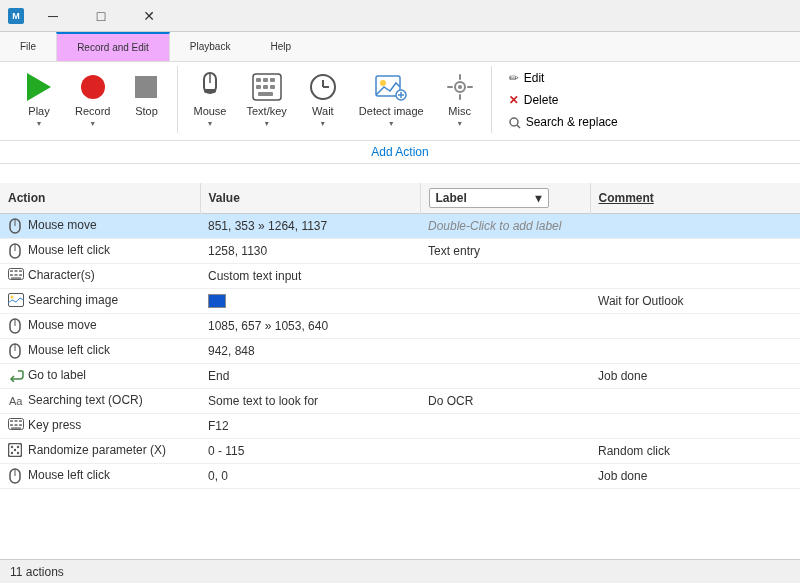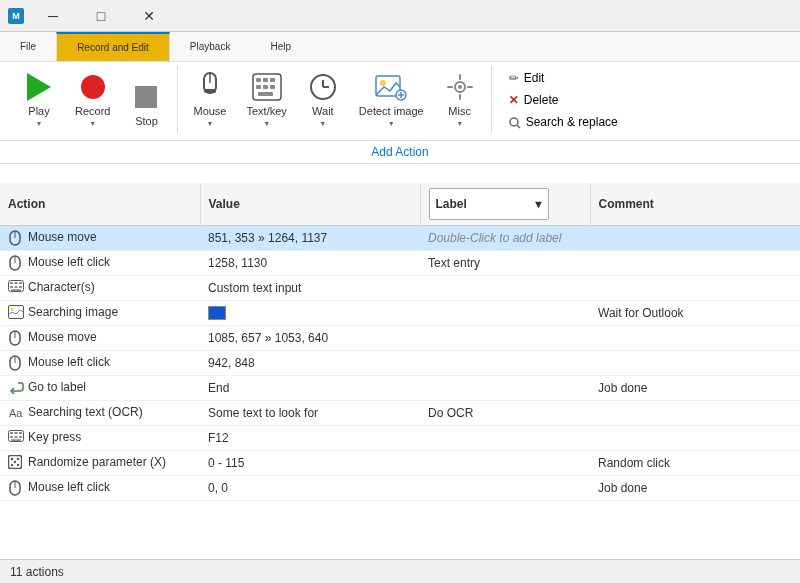--- a/index.html
+++ b/index.html
@@ -55,37 +55,37 @@
       border-bottom: 1px solid #ddd;
     }
     .menu-item {
       padding: 0 20px;
       display: flex; align-items: center;
       cursor: pointer;
       font-size: 10px;
       color: #333;
     }
     .menu-item.active {
-      background: #eab308;
+      background: #f0abfc;
       border-top: 2px solid #0078d7;
       border-left: 1px solid #ddd;
       border-right: 1px solid #ddd;
     }
     
     .toolbar {
       background: white;
       padding: 4px 8px 6px 8px;
       display: flex;
       align-items: flex-start;
       border-bottom: 1px solid #ddd;
       gap: 0;
     }
     .toolbar-group {
       display: flex;
-      align-items: flex-end;
+      align-items: flex-start;
       padding: 0 6px;
       border-right: 1px solid #ddd;
       gap: 2px;
     }
     .toolbar-group:last-child { border-right: none; }
     .tool-btn {
       display: flex;
       flex-direction: column;
       align-items: center;
       justify-content: flex-start;
@@ -174,21 +174,21 @@
       background: #f5f5f5;
       border-bottom: 1px solid #ccc;
     }
     th {
       text-align: left;
       padding: 5px 8px;
       font-weight: 600;
       color: #333;
       border-right: 1px solid #ddd;
     }
-    th:last-child { border-right: none; }
+    th:last-child { border-right: none; text-decoration: underline; }
     td {
       padding: 4px 8px;
       border-bottom: 1px solid #eee;
       color: #333;
       vertical-align: middle;
     }
     .col-action { width: 200px; }
     .col-value { width: 220px; }
     .col-label { width: 170px; }
     .col-comment { width: auto; }
@@ -200,21 +200,21 @@
       margin-right: 4px;
       vertical-align: middle;
       font-size: 12px;
     }
     .label-dropdown {
       display: inline-flex;
       align-items: center;
       gap: 4px;
       border: 1px solid #aaa;
       background: white;
-      padding: 8px 6px;
+      padding: 2px 6px;
       border-radius: 2px;
       cursor: pointer;
       font-size: 12px;
       color: #333;
       min-width: 120px;
       justify-content: space-between;
     }
     
     .status-bar {
       height: 24px;

